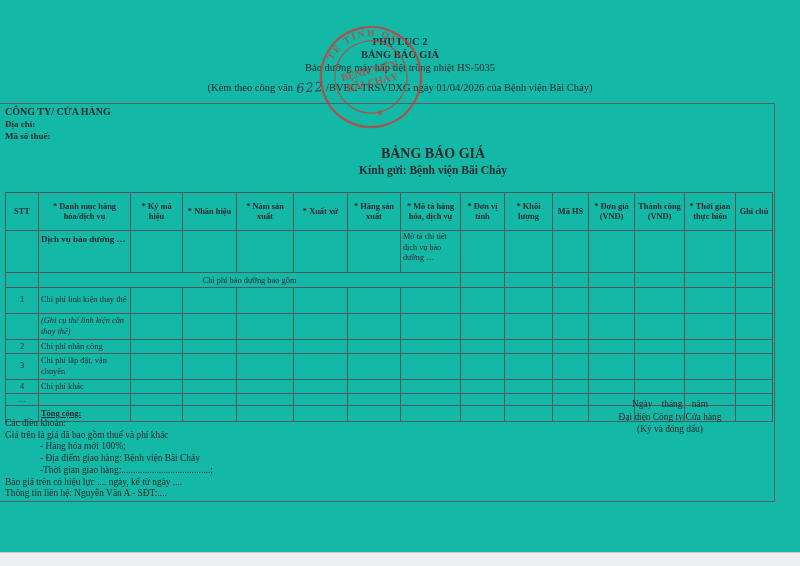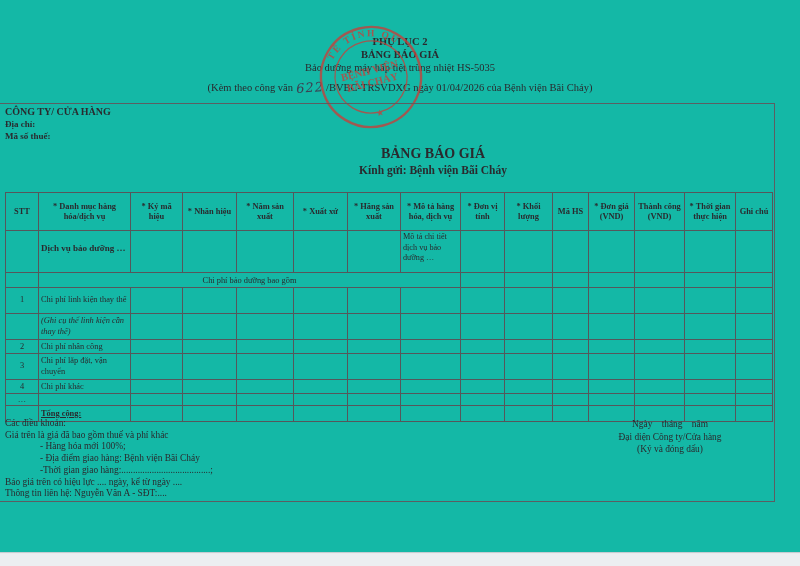--- a/index.html
+++ b/index.html
@@ -42,36 +42,36 @@
   .quote-recipient { position:absolute; left:0; top:164px; width:800px; text-align:center; transform:translateX(33px); font-weight:bold; font-size:11.5px; }
   .intro { position:absolute; left:5px; top:180px; font-size:9.5px; }
   .intro .b { font-weight:bold; }
 
   
   table.quote { position:absolute; left:5px; top:192px; width:767px; border-collapse:collapse; table-layout:fixed; }
   table.quote th, table.quote td { border:1px solid #55575b; font-size:8.4px; padding:1px 2px; vertical-align:middle; overflow:hidden; }
   table.quote th { font-weight:bold; text-align:center; line-height:10px; }
   tr.rh th { height:38px; }
   tr.rs td { height:42px; vertical-align:top; }
-  tr.rs td.name { font-weight:bold; font-size:9px; line-height:11px; padding-top:12px; }
+  tr.rs td.name { font-weight:bold; font-size:9px; line-height:11px; padding-top:3px; }
   tr.rs td.desc { font-size:8.2px; line-height:10.5px; }
   tr.ri td { height:15px; }
   tr.ri td.left { text-align:center; }
   td.stt { text-align:center; }
   tr.h26 td { height:26px; line-height:10.5px; }
   tr.h14 td { height:14px; }
   tr.h12 td { height:12px; }
   tr.rt td { height:16px; }
   tr.it td.name { font-style:italic; }
   td.total { font-weight:bold; text-decoration:underline; }
 
   
   .terms { position:absolute; left:5px; top:418px; font-size:9.4px; line-height:11.7px; }
   .terms .ind { padding-left:35px; }
-  .signature { position:absolute; left:585px; top:418px; width:170px; text-align:center; font-size:9.4px; line-height:12.5px; }
+  .signature { position:absolute; left:585px; top:398px; width:170px; text-align:center; font-size:9.4px; line-height:12.5px; }
   .signature .date { word-spacing:7px; }
 </style>
 </head>
 <body>
 
 <div class="page">
 
   <div class="doc-header">
     <div class="b">PHỤ LỤC 2</div>
     <div class="b">BẢNG BÁO GIÁ</div>

